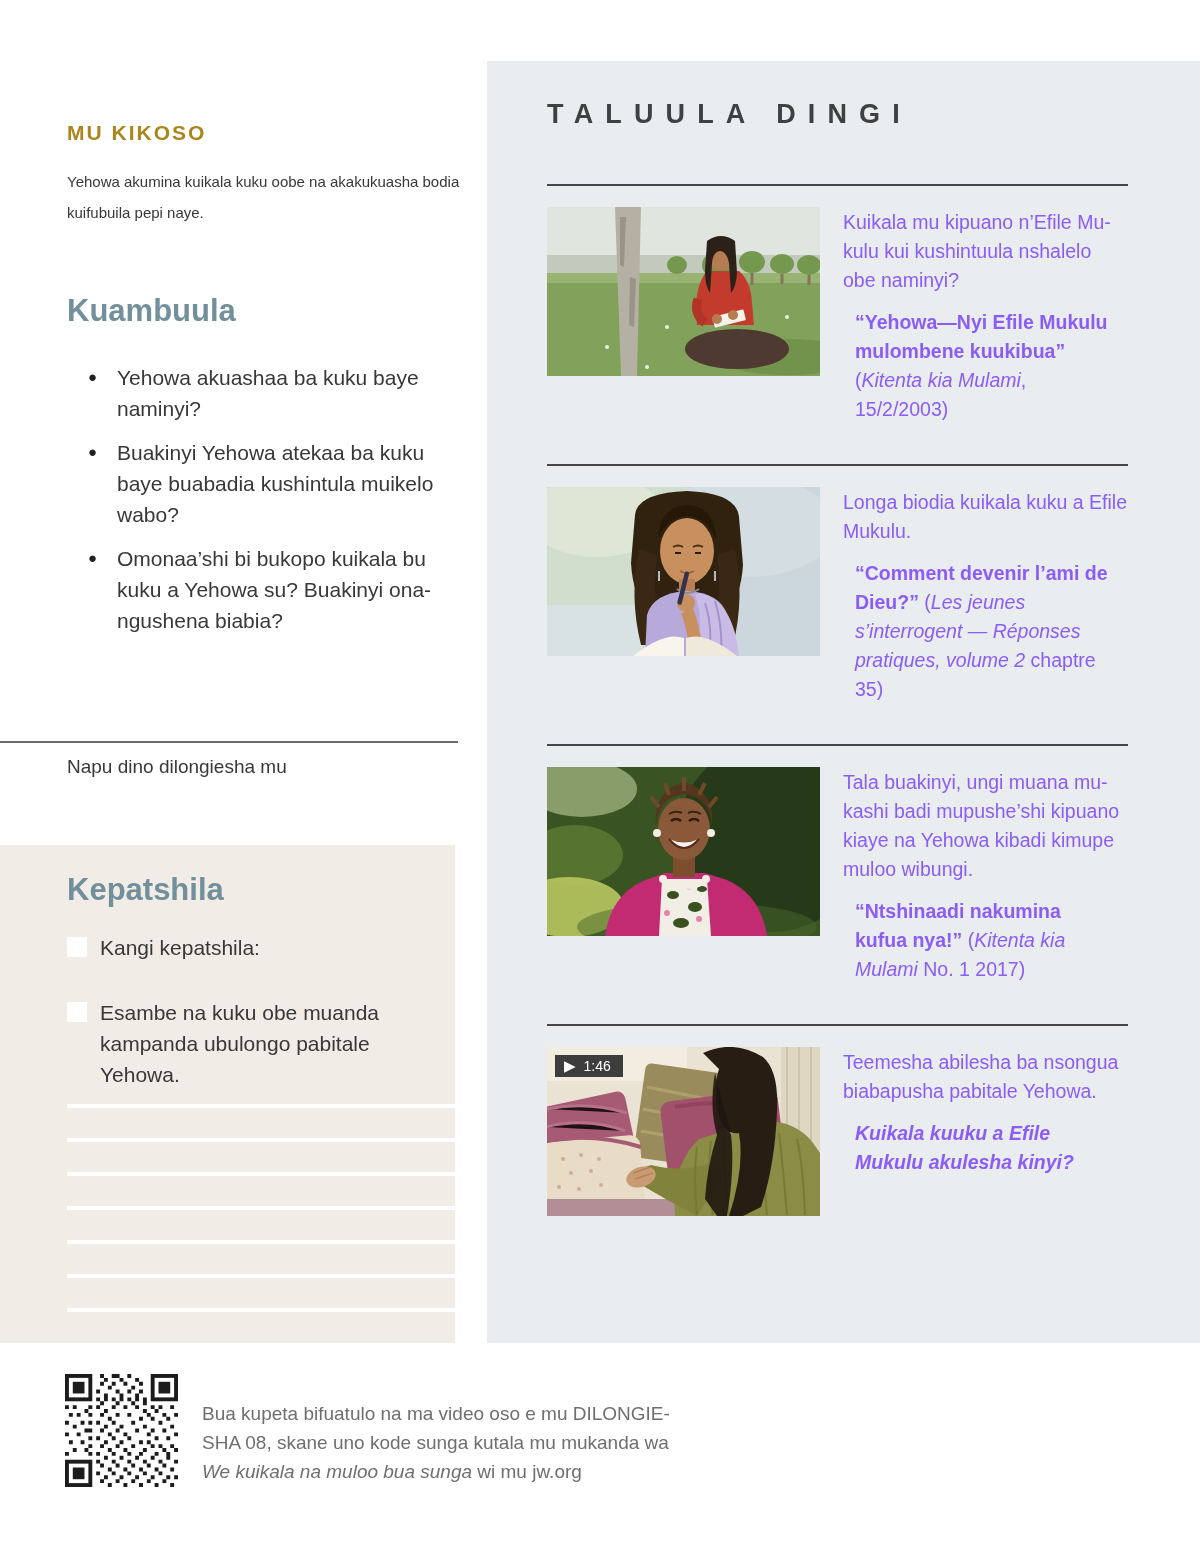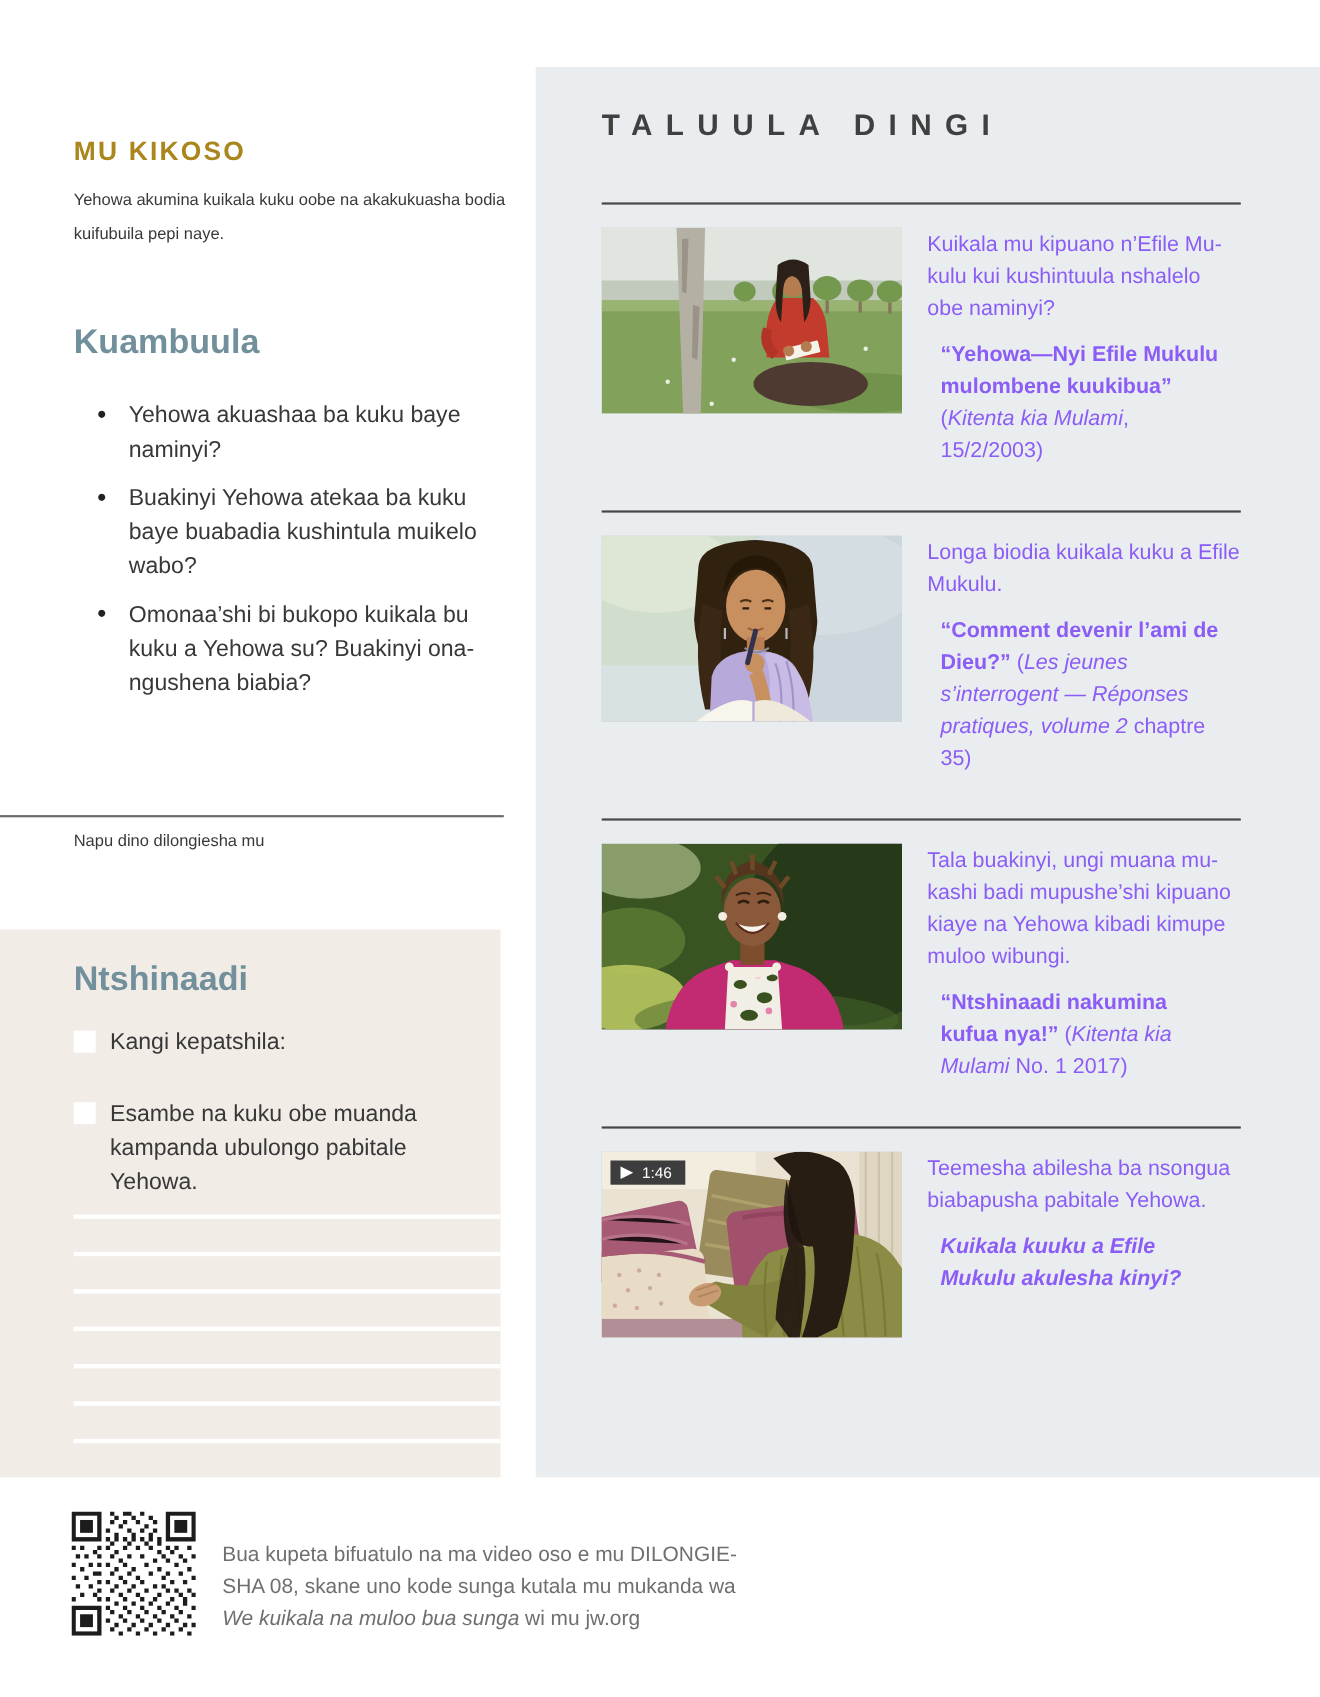--- a/index.html
+++ b/index.html
@@ -1,28 +1,28 @@
 <!DOCTYPE html>
 <html><head>
 <meta charset="utf-8">
 <style>
   html,body{margin:0;padding:0;background:#ffffff;}
   .page{position:relative;width:1200px;height:1543px;background:#ffffff;overflow:hidden;
         font-family:"Liberation Sans",sans-serif;color:#383838;}
 
   
-  .kicker{position:absolute;left:67px;top:104px;font-size:24px;font-weight:bold;
+  .kicker{position:absolute;left:67px;top:104px;font-size:21px;font-weight:bold;
           letter-spacing:2px;color:#ab861d;}
   .intro{position:absolute;left:67px;top:166px;width:395px;font-size:15px;line-height:31px;margin:0;}
   .disc-title{position:absolute;left:67px;top:293px;font-size:31px;font-weight:bold;color:#71909b;margin:0;}
   .bullets{position:absolute;left:67px;top:362px;width:392px;list-style:none;margin:0;padding:0;}
   .bullets li{position:relative;padding-left:50px;font-size:21px;line-height:31px;margin-bottom:13px;}
   .bullet-dot{position:absolute;left:21px;top:-1px;font-size:15px;color:#222222;}
   .left-rule{position:absolute;left:0;top:741px;width:458px;height:0;border-top:2px solid #6a6a6a;}
-  .note-line{position:absolute;left:67px;top:756px;font-size:15px;margin:0;}
+  .note-line{position:absolute;left:67px;top:756px;font-size:19px;margin:0;}
 
   .goal-box{position:absolute;left:0;top:845px;width:455px;height:498px;background:#f2ece7;box-sizing:border-box;}
   .goal-title{margin:27px 0 0 67px;font-size:31px;font-weight:bold;color:#71909b;}
   .goal-item{position:relative;margin:34px 0 0 67px;width:355px;padding-left:33px;
              font-size:21px;line-height:31px;box-sizing:border-box;}
   .goal-item.second{margin-top:24px;}
   .goal-check{position:absolute;left:0;top:5px;width:20px;height:20px;background:#ffffff;}
   .write-lines{position:absolute;left:67px;right:0;top:259px;}
   .write-line{height:4px;background:#ffffff;margin-bottom:30px;}
 
@@ -74,21 +74,21 @@
     <li>
       <span class="bullet-dot">●</span>
       <span>Omonaa’shi bi bukopo kuikala bu kuku a Yehowa su? Buakinyi ona­ngushena biabia?</span>
     </li>
   </ul>
 
   <div class="left-rule"></div>
   <p class="note-line">Napu dino dilongiesha mu</p>
 
   <div class="goal-box">
-    <h2 class="goal-title">Ntshinaadi</h2>
+    <h2 class="goal-title">Kepatshila</h2>
     <div class="goal-item second">
       <span class="goal-check"></span>
       <span>Kangi kepatshila:</span>
     </div>
     <div class="goal-item">
       <span class="goal-check"></span>
       <span>Esambe na kuku obe muanda kampanda ubulongo pabitale Yehowa.</span>
     </div>
     <div class="write-lines">
       <div class="write-line"></div>

